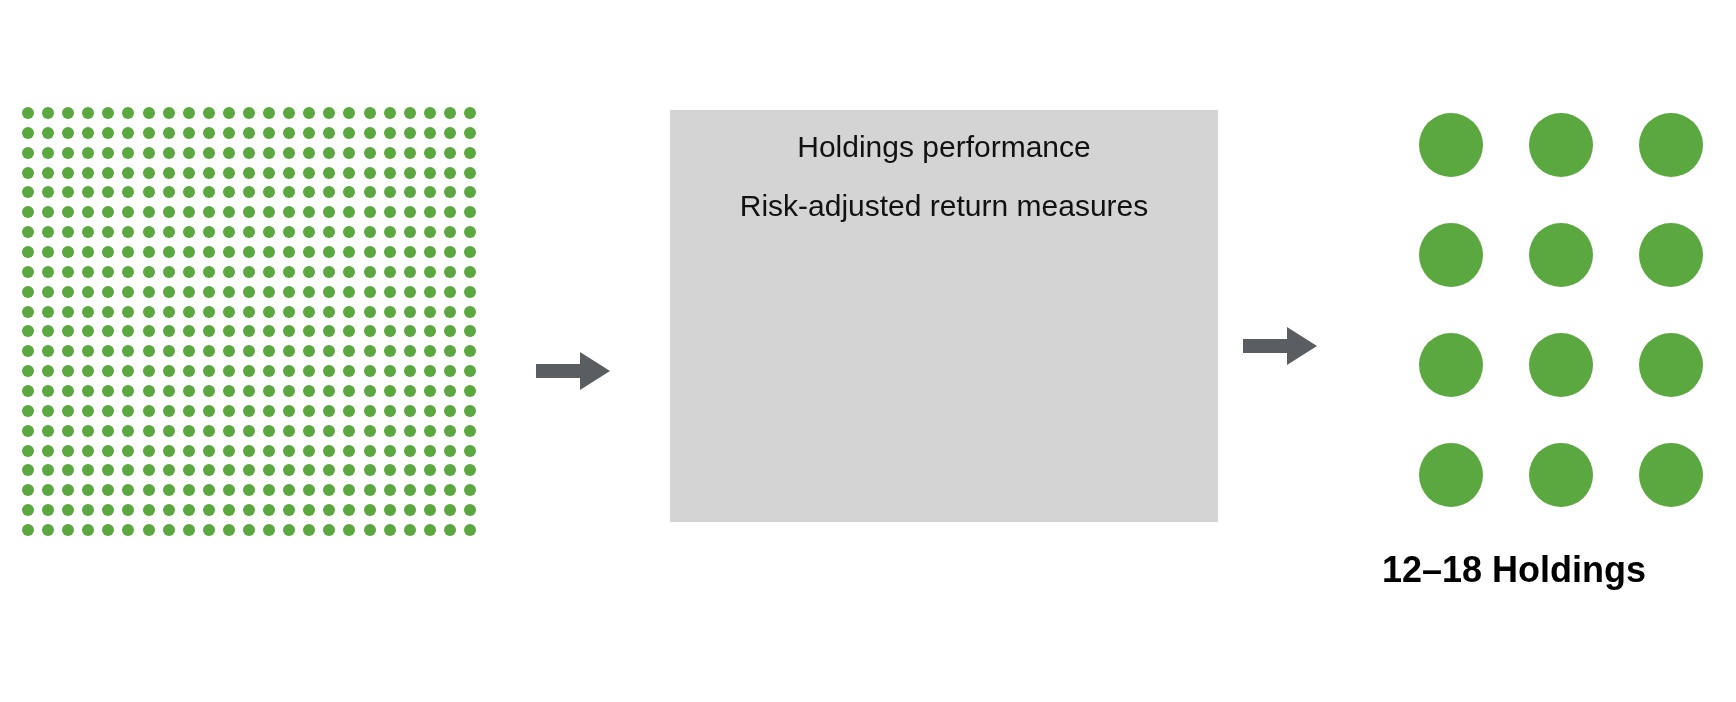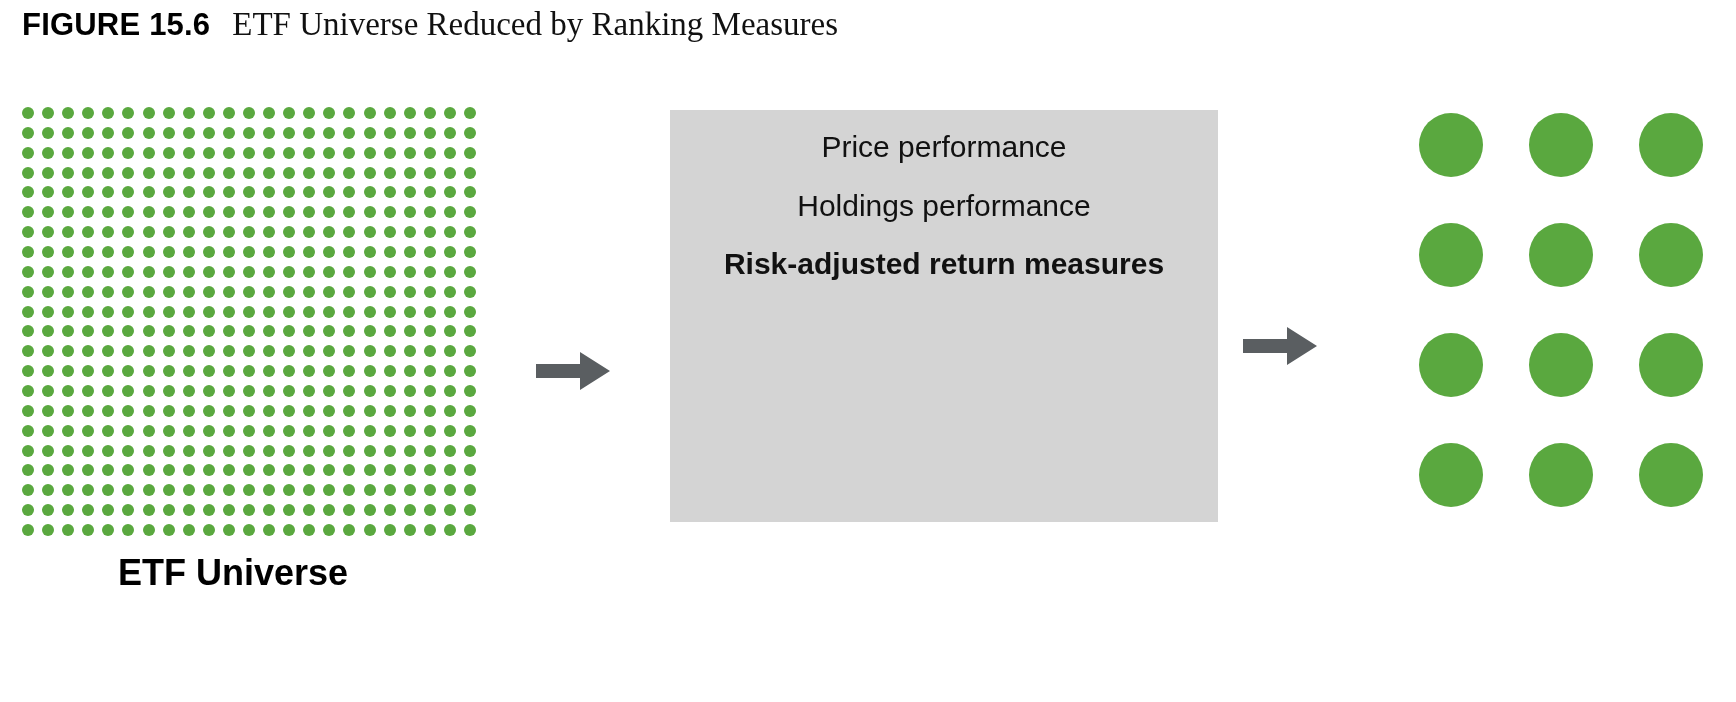--- a/index.html
+++ b/index.html
@@ -91,21 +91,21 @@
   }
   .ranking-item {
     font-family: "Liberation Sans", sans-serif;
     font-weight: 400;
     font-size: 30px;
     color: #111111;
     margin: 0 0 21px 0;
     line-height: 1.25;
     white-space: nowrap;
   }
-  .ranking-item:last-child { margin-bottom: 0; font-weight: bold; }
+  .ranking-item:last-child { margin-bottom: 0; }
 
   
   .holdings-grid {
     position: absolute;
     left: 1396px;
     top: 90px;
     width: 330px;
     height: 440px;
     display: grid;
     grid-template-columns: repeat(3, 1fr);
@@ -131,23 +131,20 @@
     line-height: 1;
   }
   #caption-left  { left: 118px; top: 555px; }
   #caption-right { left: 1382px; top: 552px; }
 </style>
 </head>
 <body>
 
 <div id="figure-root">
 
-  <div class="fig-title">
-    <span class="fig-title-label">FIGURE 15.6</span><span class="fig-title-text">ETF Universe Reduced by Ranking Measures</span>
-  </div>
 
   <div class="universe-grid" id="universe-grid">
       <div class="universe-dot" style="background: rgb(90, 168, 63);"></div>
       <div class="universe-dot" style="background: rgb(90, 168, 63);"></div>
       <div class="universe-dot" style="background: rgb(90, 168, 63);"></div>
       <div class="universe-dot" style="background: rgb(90, 168, 63);"></div>
       <div class="universe-dot" style="background: rgb(90, 168, 63);"></div>
       <div class="universe-dot" style="background: rgb(90, 168, 63);"></div>
       <div class="universe-dot" style="background: rgb(90, 168, 63);"></div>
       <div class="universe-dot" style="background: rgb(90, 168, 63);"></div>
@@ -644,30 +641,28 @@
       <div class="universe-dot" style="background: rgb(90, 168, 63);"></div>
       <div class="universe-dot" style="background: rgb(90, 168, 63);"></div>
       <div class="universe-dot" style="background: rgb(90, 168, 63);"></div>
       <div class="universe-dot" style="background: rgb(90, 168, 63);"></div>
       <div class="universe-dot" style="background: rgb(90, 168, 63);"></div>
       <div class="universe-dot" style="background: rgb(90, 168, 63);"></div>
       <div class="universe-dot" style="background: rgb(90, 168, 63);"></div>
       <div class="universe-dot" style="background: rgb(90, 168, 63);"></div>
     </div>
 
-  <div class="caption" id="caption-left">ETF Universe</div>
 
   <div class="flow-arrow" id="arrow-1">
     <svg viewBox="0 0 74 38" preserveAspectRatio="none" aria-hidden="true">
       <polygon points="0,12 44,12 44,0 74,19 44,38 44,26 0,26" fill="#5a5e61"></polygon>
     </svg>
   </div>
 
   <div class="ranking-panel">
-    <div class="ranking-item">Price performance</div>
     <div class="ranking-item">Holdings performance</div>
     <div class="ranking-item">Risk-adjusted return measures</div>
   </div>
 
   <div class="flow-arrow" id="arrow-2">
     <svg viewBox="0 0 74 38" preserveAspectRatio="none" aria-hidden="true">
       <polygon points="0,12 44,12 44,0 74,19 44,38 44,26 0,26" fill="#5a5e61"></polygon>
     </svg>
   </div>
 
@@ -679,14 +674,15 @@
       <div class="holding-circle" style="background: rgb(90, 168, 63);"></div>
       <div class="holding-circle" style="background: rgb(90, 168, 63);"></div>
       <div class="holding-circle" style="background: rgb(90, 168, 63);"></div>
       <div class="holding-circle" style="background: rgb(90, 168, 63);"></div>
       <div class="holding-circle" style="background: rgb(90, 168, 63);"></div>
       <div class="holding-circle" style="background: rgb(90, 168, 63);"></div>
       <div class="holding-circle" style="background: rgb(90, 168, 63);"></div>
       <div class="holding-circle" style="background: rgb(90, 168, 63);"></div>
     </div>
 
+  <div class="caption" id="caption-right">12–18 Holdings</div>
 
 </div>
 
 </body></html>

